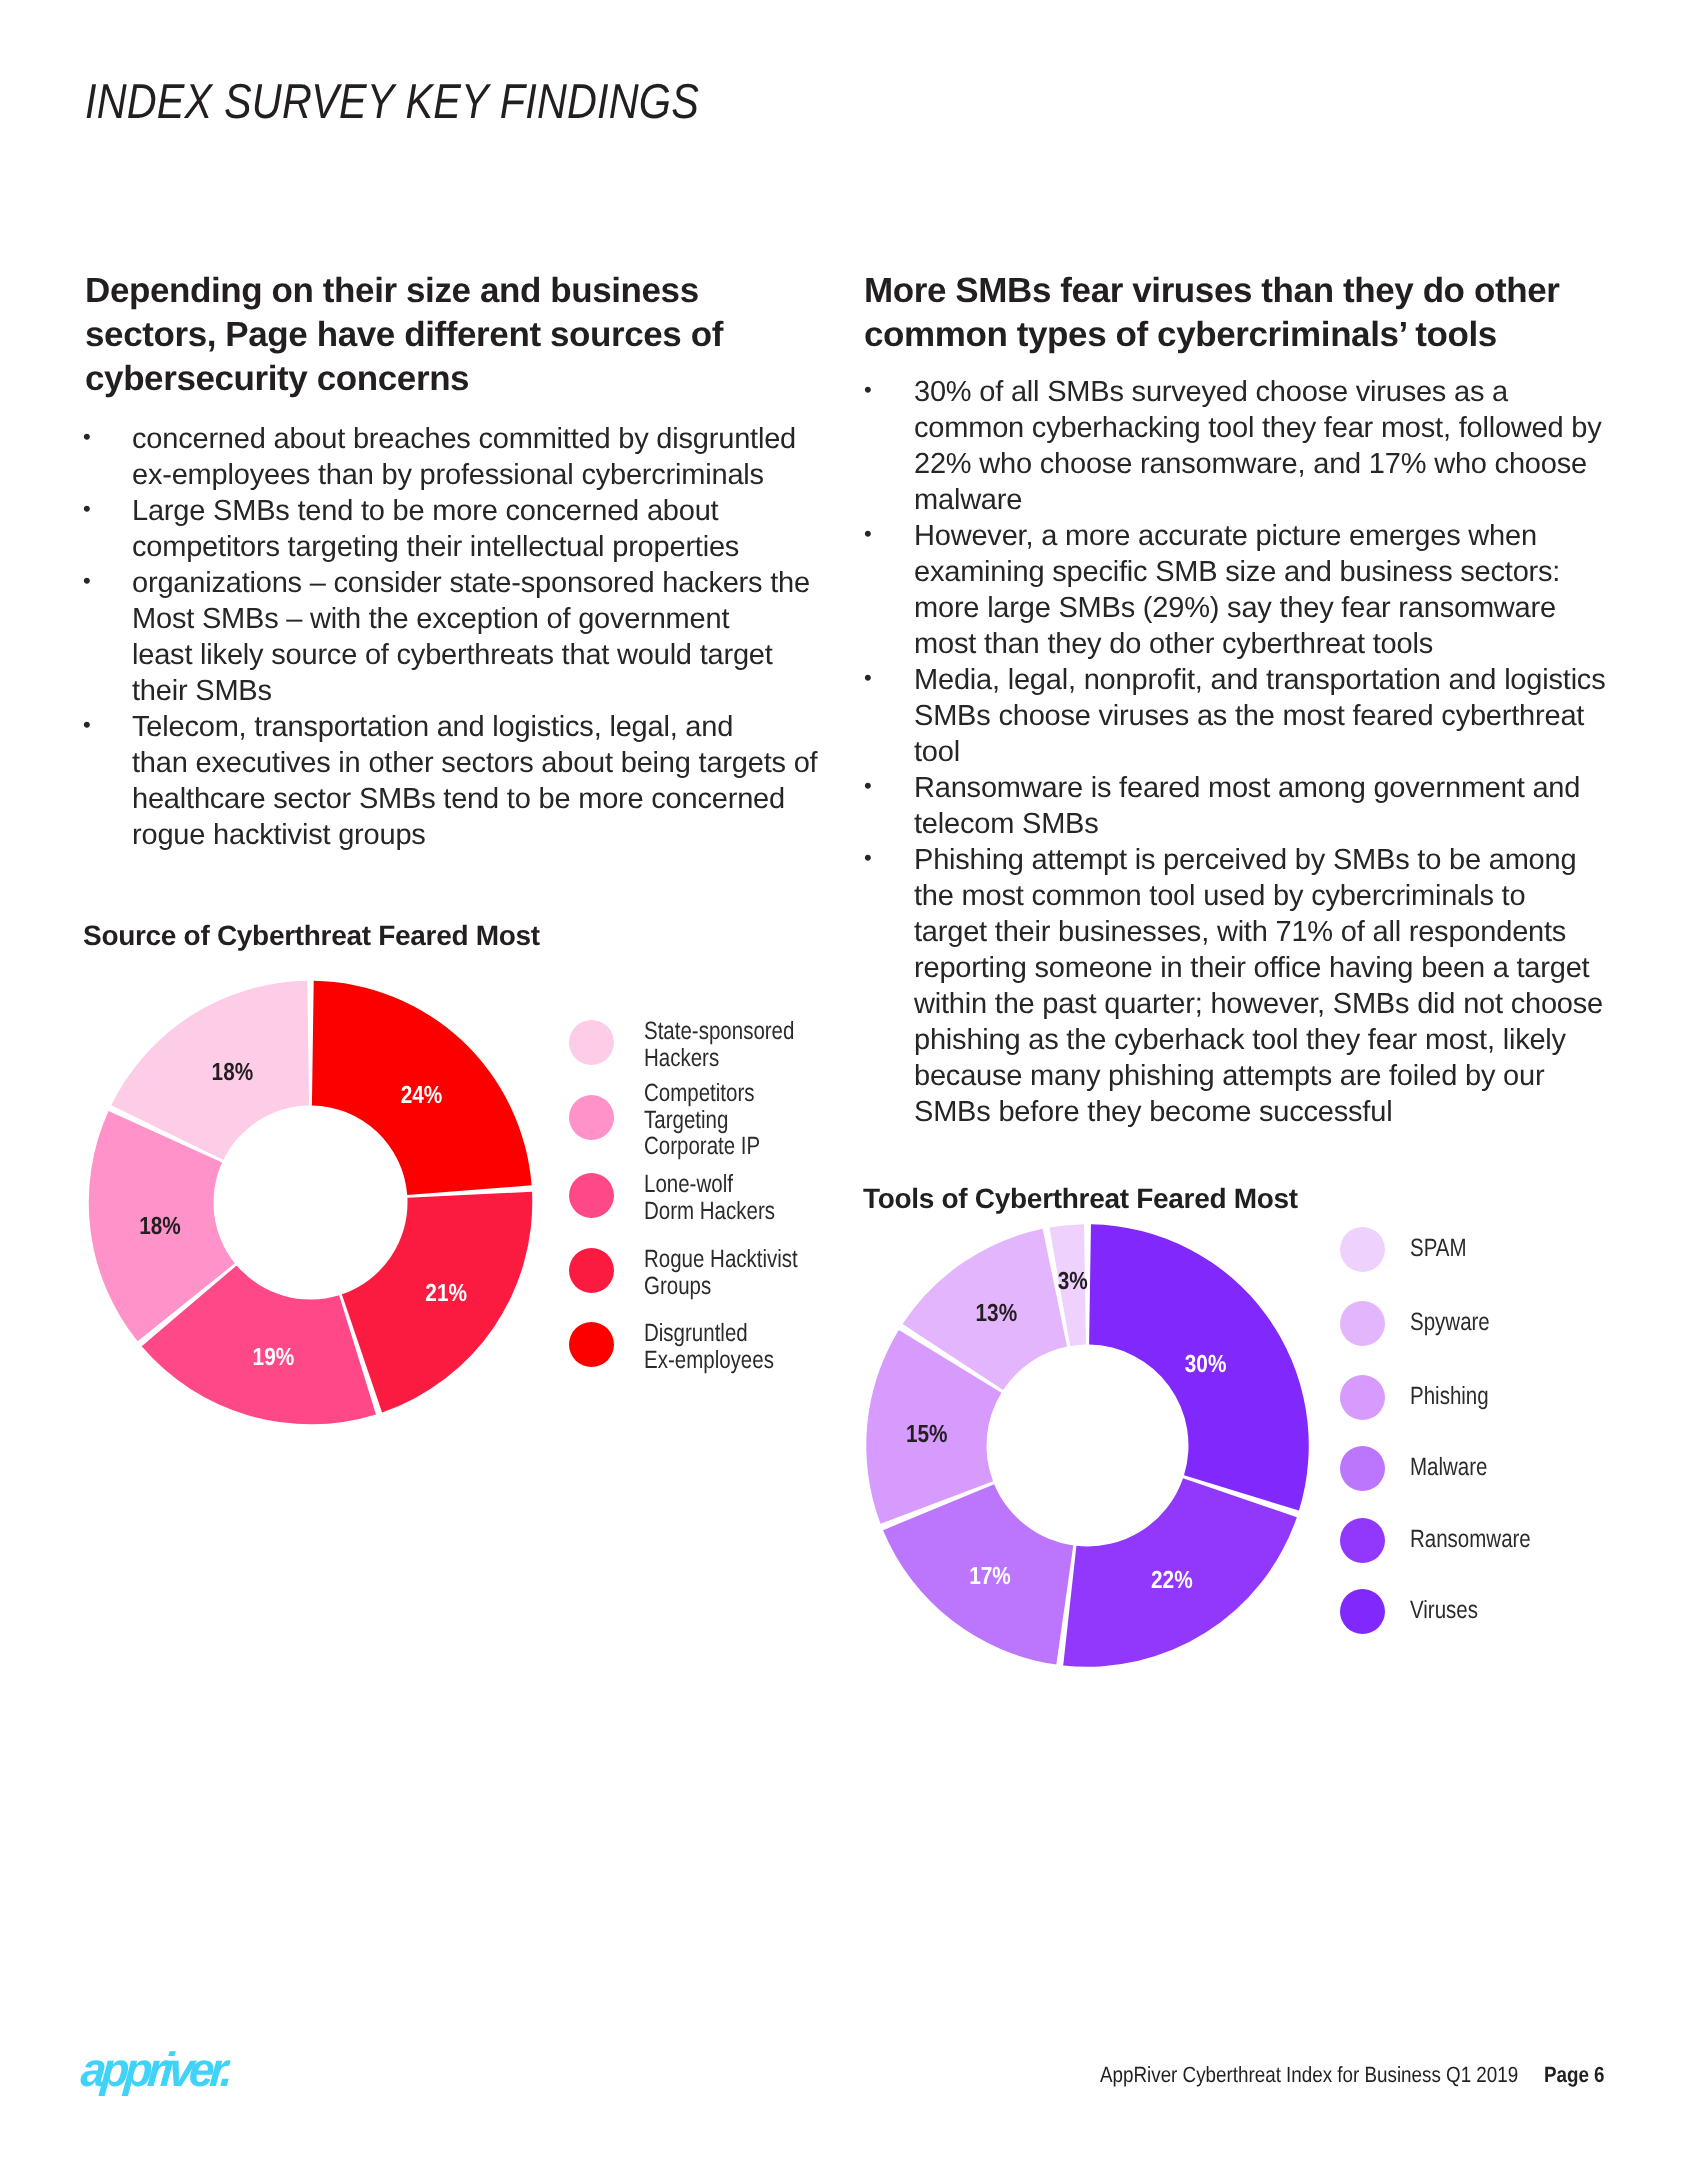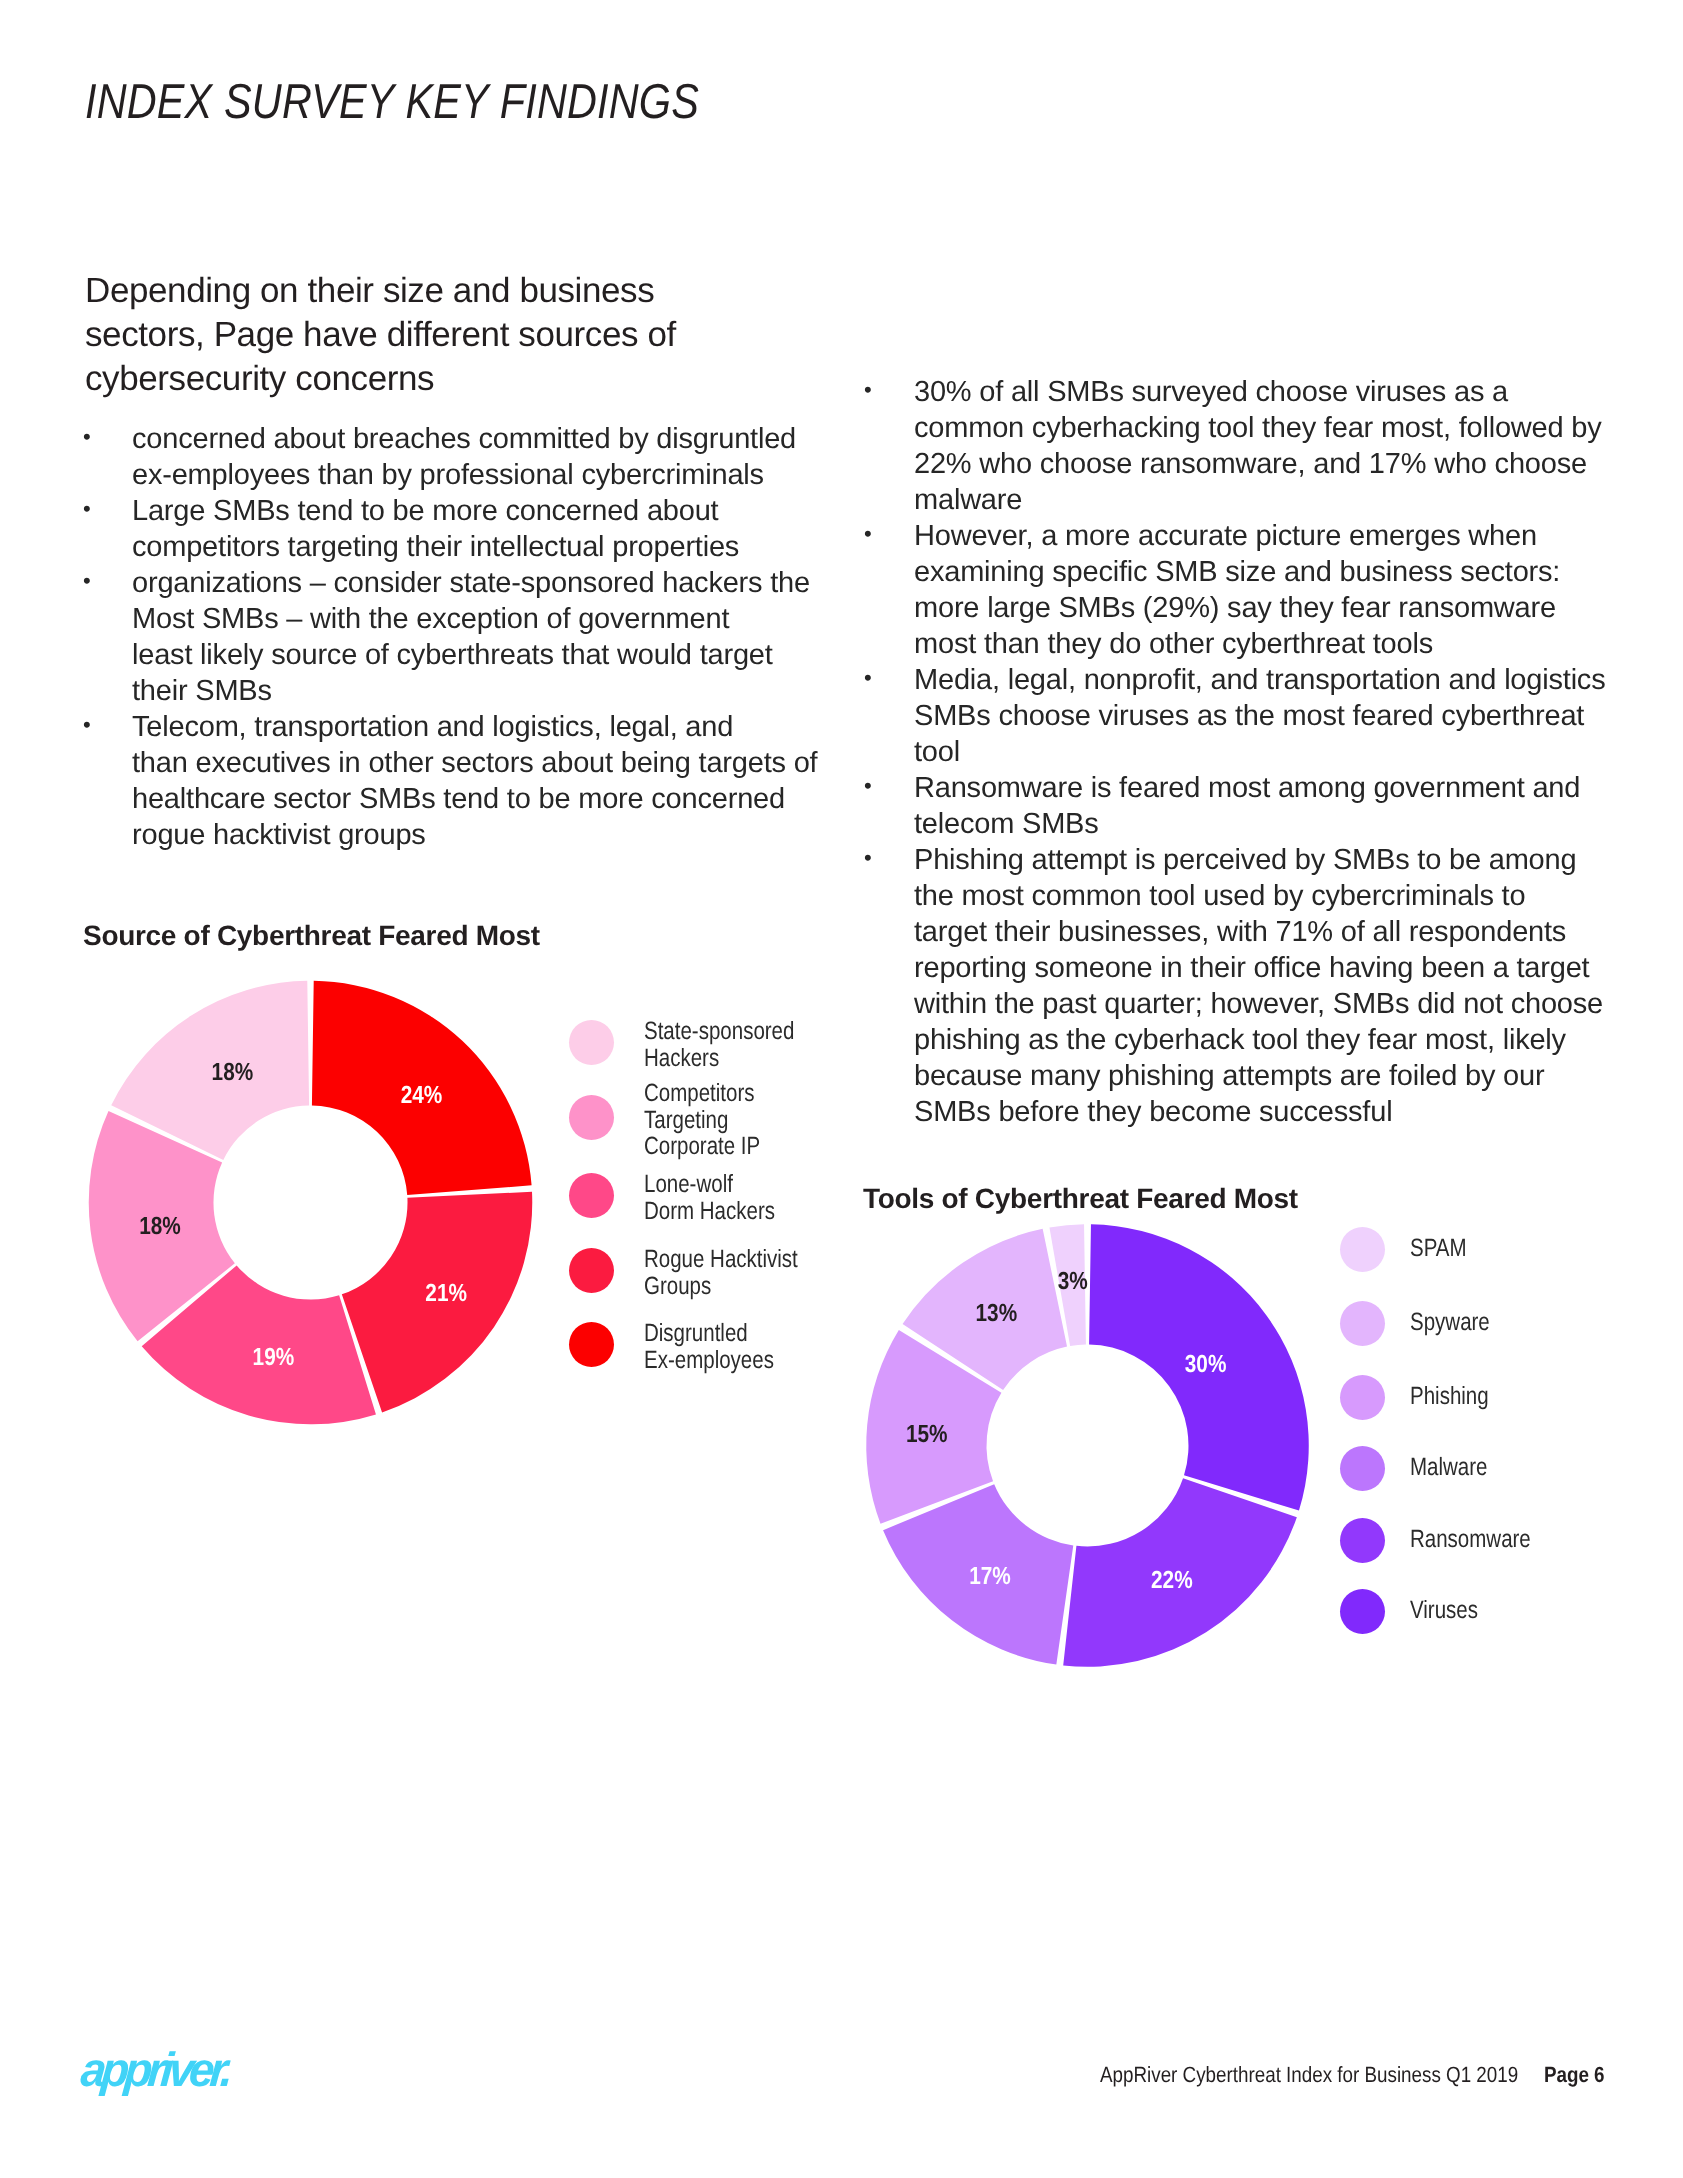--- a/index.html
+++ b/index.html
@@ -13,21 +13,21 @@
     text-rendering:geometricPrecision;
   }
   .page{position:absolute;left:0;top:0;width:1683px;height:1572px;}
 
   
   .page-title{position:absolute;left:85px;top:79px;font-style:italic;font-weight:400;font-size:49px;letter-spacing:0.2px;color:#231f20;white-space:nowrap;line-height:46px;transform:scaleX(0.845);transform-origin:left top;}
 
   
   h2.sec-head{
     position:absolute;margin:0;
-    font-weight:400;font-size:35px;line-height:44px;
+    font-weight:700;font-size:35px;line-height:44px;
     letter-spacing:-0.4px;color:#231f20;
     white-space:pre;
   }
   h2#h-left{left:85px;top:269px;}
   h2#h-right{left:864px;top:269px;}
 
   ul.bullets{position:absolute;margin:0;padding:0;list-style:none;}
   ul#left-bullets{left:85px;top:421px;width:891px;}
   ul#right-bullets{left:866px;top:374px;width:891px;}
   ul.bullets li{
@@ -114,20 +114,21 @@
       <div class="legend-dot" style="left: 569px; top: 1095px; width: 45px; height: 45px; background: rgb(254, 146, 201);"></div>
       <div class="legend-label" style="left: 644px; top: 1080px; line-height: 26.5px; font-size: 25px; transform: scaleX(0.82); transform-origin: left center;"><div class="tline">Competitors</div><div class="tline">Targeting</div><div class="tline">Corporate IP</div></div>
       <div class="legend-dot" style="left: 569px; top: 1173px; width: 45px; height: 45px; background: rgb(255, 72, 136);"></div>
       <div class="legend-label" style="left: 644px; top: 1171px; line-height: 26.5px; font-size: 25px; transform: scaleX(0.82); transform-origin: left center;"><div class="tline">Lone-wolf</div><div class="tline">Dorm Hackers</div></div>
       <div class="legend-dot" style="left: 569px; top: 1248px; width: 45px; height: 45px; background: rgb(251, 27, 64);"></div>
       <div class="legend-label" style="left: 644px; top: 1246px; line-height: 26.5px; font-size: 25px; transform: scaleX(0.82); transform-origin: left center;"><div class="tline">Rogue Hacktivist</div><div class="tline">Groups</div></div>
       <div class="legend-dot" style="left: 569px; top: 1322px; width: 45px; height: 45px; background: rgb(252, 0, 0);"></div>
       <div class="legend-label" style="left: 644px; top: 1320px; line-height: 26.5px; font-size: 25px; transform: scaleX(0.82); transform-origin: left center;"><div class="tline">Disgruntled</div><div class="tline">Ex-employees</div></div>
     </div>
 
+  <h2 class="sec-head" id="h-right"><div class="tline">More SMBs fear viruses than they do other</div><div class="tline">common types of cybercriminals’ tools</div></h2>
   <ul class="bullets" id="right-bullets">
       <li><span class="bul">•</span><div class="tline">30% of all SMBs surveyed choose viruses as a</div><div class="tline">common cyberhacking tool they fear most, followed by</div><div class="tline">22% who choose ransomware, and 17% who choose</div><div class="tline">malware</div></li>
       <li><span class="bul">•</span><div class="tline">However, a more accurate picture emerges when</div><div class="tline">examining specific SMB size and business sectors:</div><div class="tline">more large SMBs (29%) say they fear ransomware</div><div class="tline">most than they do other cyberthreat tools</div></li>
       <li><span class="bul">•</span><div class="tline">Media, legal, nonprofit, and transportation and logistics</div><div class="tline">SMBs choose viruses as the most feared cyberthreat</div><div class="tline">tool</div></li>
       <li><span class="bul">•</span><div class="tline">Ransomware is feared most among government and</div><div class="tline">telecom SMBs</div></li>
       <li><span class="bul">•</span><div class="tline">Phishing attempt is perceived by SMBs to be among</div><div class="tline">the most common tool used by cybercriminals to</div><div class="tline">target their businesses, with 71% of all respondents</div><div class="tline">reporting someone in their office having been a target</div><div class="tline">within the past quarter; however, SMBs did not choose</div><div class="tline">phishing as the cyberhack tool they fear most, likely</div><div class="tline">because many phishing attempts are foiled by our</div><div class="tline">SMBs before they become successful</div></li>
     </ul>
   <h3 class="chart-title" id="ct2">Tools of Cyberthreat Feared Most</h3>
   <div id="chart2">
       <svg class="donut" width="495" height="495" viewBox="0 0 500 500" style="left: 840px; top: 1198px;">

